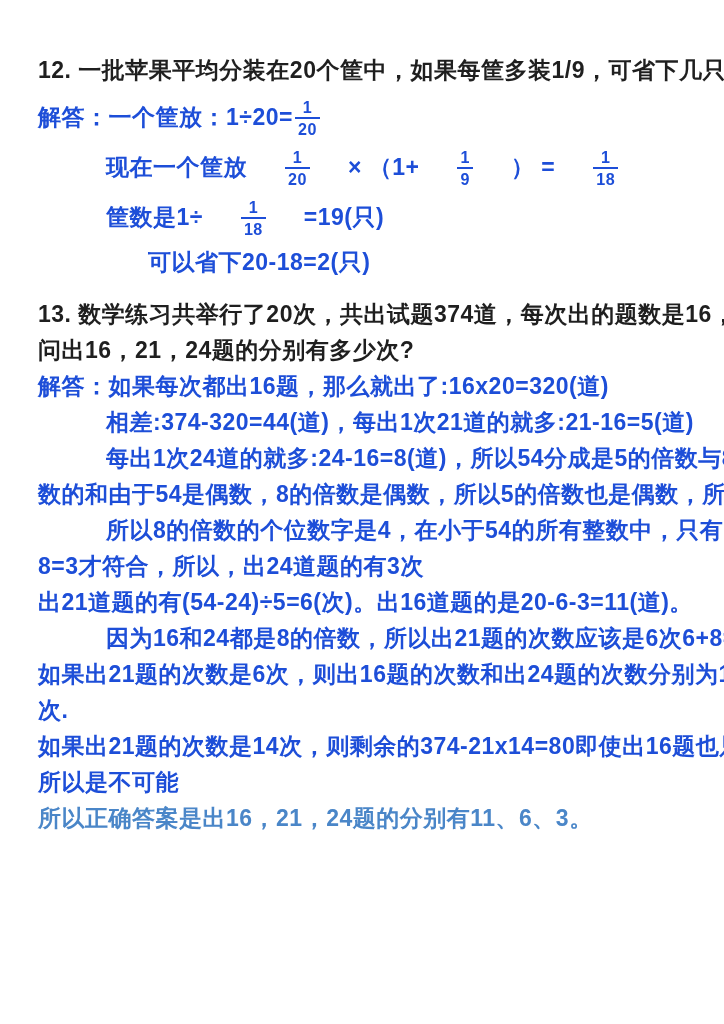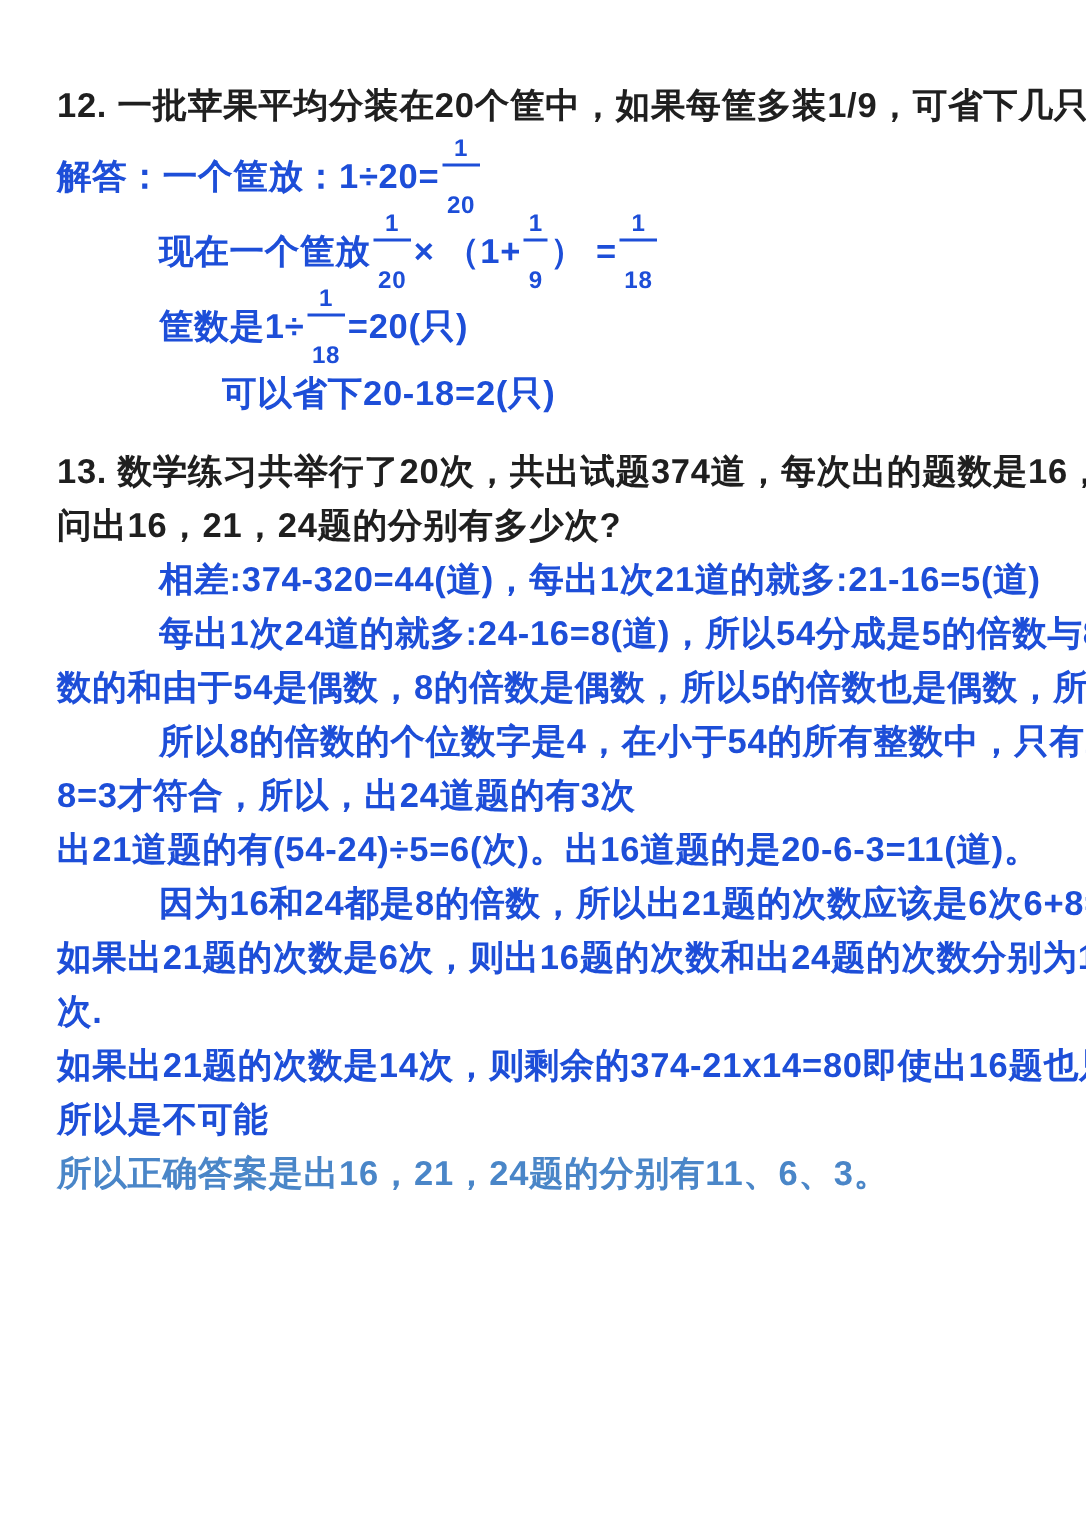--- a/index.html
+++ b/index.html
@@ -20,42 +20,42 @@
     font-weight:700;
     line-height:36px;
     white-space:nowrap;
     letter-spacing:0.5px;
   }
   
   .c-black{color:#1f1f1f;}
   .c-red{color:#1d4ed8;}
   .c-blue{color:#4a86c8;}
   
-  .ind-1{padding-left:68px;}
+  .ind-1{padding-left:68px;gap:36px;}
   .ind-2{padding-left:110px;}
   
   .frac-line{
     display:flex;
     align-items:center;
     height:48px;
     line-height:1.1;
   }
   .frac-line.ind-1{padding-left:68px;}
   
   .frac{
     display:inline-flex;
     flex-direction:column;
     align-items:center;
     line-height:1;
     font-size:0.7em;
     margin:0 2px;
     vertical-align:middle;
   }
   .frac .fnum{padding:0 3px 2px;}
-  .frac .fden{border-top:2px solid currentColor;padding:18px 3px 0;}
+  .frac .fden{border-top:2px solid currentColor;padding:2px 3px 0;}
   
   .sec-12 .line{margin-bottom:6px;}
   .sec-12 .frac-line{margin-bottom:2px;}
   .sec-12 .l-save{margin-top:2px;margin-bottom:16px;}
   .sec-12 .l-answer{margin-top:4px;}
   .sec-13{margin-top:8px;}
   .sec-13 .line{margin-bottom:0;}
 </style>
 </head>
 <body>
@@ -87,27 +87,28 @@
             <span class="fnum">1</span>
             <span class="fden">18</span>
           </span>
         </div>
         <div class="line c-red ind-1 frac-line">
           <span>筐数是1÷</span>
           <span class="frac">
             <span class="fnum">1</span>
             <span class="fden">18</span>
           </span>
-          <span> =20(只)</span>
+          <span> =19(只)</span>
         </div>
         <div class="line c-red ind-2 l-save"><span>可以省下20-18=2(只)</span></div>
       </div>
       <div class="sec-13 sec">
         <div class="line c-black"><span>13. 数学练习共举行了20次，共出试题374道，每次出的题数是16，21，24</span></div>
         <div class="line c-black"><span>问出16，21，24题的分别有多少次?</span></div>
+        <div class="line c-red"><span>解答：如果每次都出16题，那么就出了:16x20=320(道)</span></div>
         <div class="line c-red ind-1"><span>相差:374-320=44(道)，每出1次21道的就多:21-16=5(道)</span></div>
         <div class="line c-red ind-1"><span>每出1次24道的就多:24-16=8(道)，所以54分成是5的倍数与8的倍</span></div>
         <div class="line c-red"><span>数的和由于54是偶数，8的倍数是偶数，所以5的倍数也是偶数，所以5的</span></div>
         <div class="line c-red ind-1"><span>所以8的倍数的个位数字是4，在小于54的所有整数中，只有24÷</span></div>
         <div class="line c-red"><span>8=3才符合，所以，出24道题的有3次</span></div>
         <div class="line c-red"><span>出21道题的有(54-24)÷5=6(次)。出16道题的是20-6-3=11(道)。</span></div>
         <div class="line c-red ind-1"><span>因为16和24都是8的倍数，所以出21题的次数应该是6次6+8=14(次)。</span></div>
         <div class="line c-red"><span>如果出21题的次数是6次，则出16题的次数和出24题的次数分别为11次和3</span></div>
         <div class="line c-red"><span>次.</span></div>
         <div class="line c-red"><span>如果出21题的次数是14次，则剩余的374-21x14=80即使出16题也只有5次</span></div>

